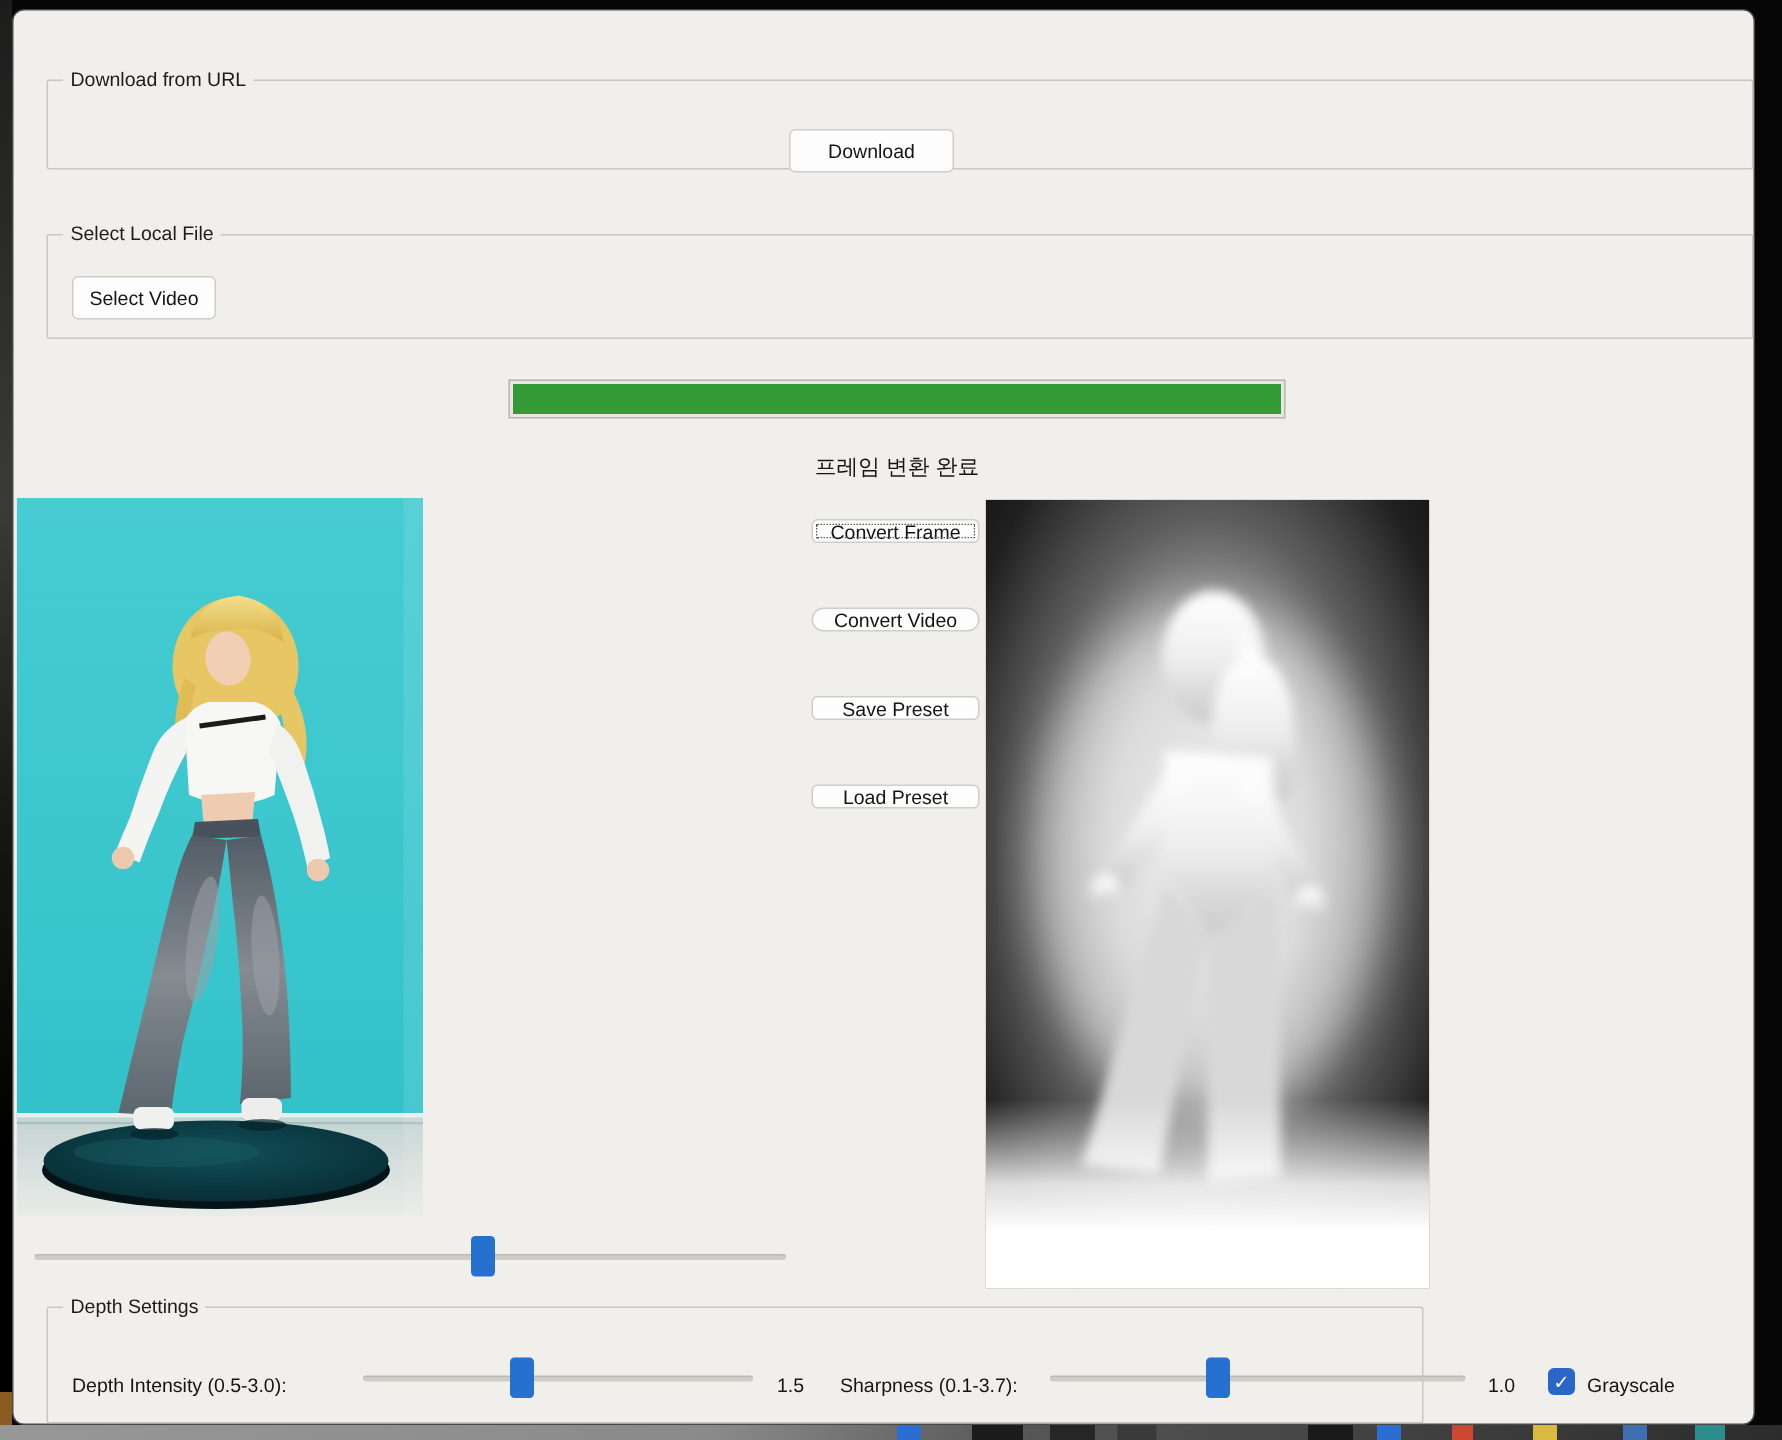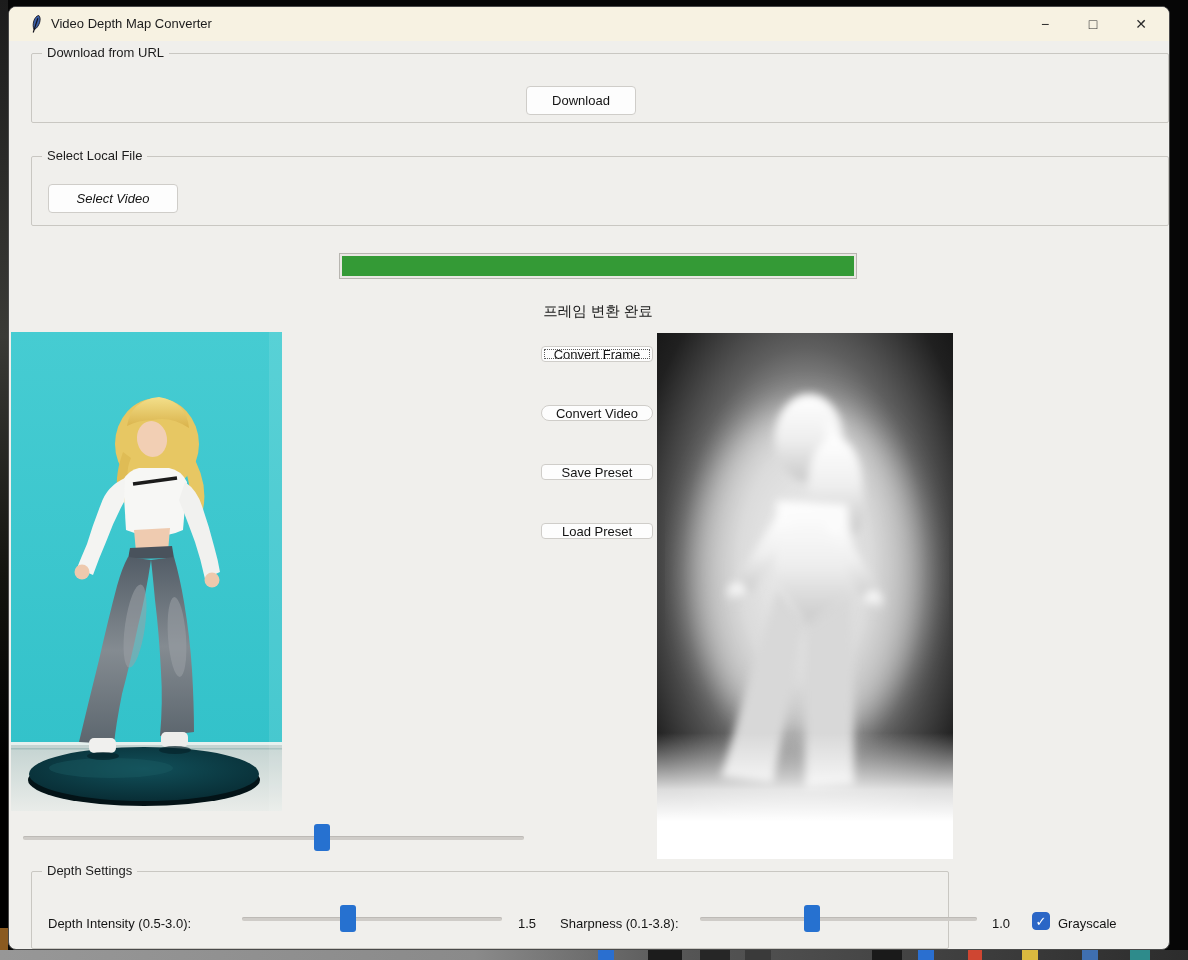--- a/index.html
+++ b/index.html
@@ -25,34 +25,34 @@
   .titlebar .icon-wrap { position:absolute; left:18px; top:7px; width:18px; height:20px; }
   .win-controls { position:absolute; right:4px; top:0; height:34px; display:flex; }
   .win-btn { width:48px; height:34px; display:flex; align-items:center; justify-content:center;
     font-size:14px; color:#2a2a2a; cursor:default; }
 
   
   .group { position:absolute; border:1px solid #c9c7c2; border-radius:2px; }
   .group > .group-label { position:absolute; top:-9px; left:10px; background:#f0efec;
     padding:0 5px; font-size:13px; color:#1c1c1c; white-space:nowrap; }
 
-  .g-download { left:22px; top:46px; width:1138px; height:70px; }
+  .g-download { left:22px; top:46px; width:1138px; height:60px; }
   .g-local    { left:22px; top:149px; width:1138px; height:70px; }
   .g-depth    { left:22px; top:864px; width:918px; height:78px; }
 
   .url-input { position:absolute; left:16px; top:33px; width:462px; height:27px;
     border:1px solid #d8d6d2; border-bottom:2px solid #6e6e6e; border-radius:3px;
     background:#fff; padding:0 8px; font-size:13.5px; color:#141414;
     font-family:"Liberation Sans", sans-serif; }
 
   .btn { background:#fdfdfd; border:1px solid #cfcdc9; border-radius:4px;
     font-size:13px; color:#141414; display:flex; align-items:center; justify-content:center;
     font-family:"Liberation Sans", sans-serif; cursor:default; }
   .btn-download { position:absolute; left:494px; top:32px; width:110px; height:29px; }
-  .btn-select   { position:absolute; left:16px;  top:27px; width:130px; height:29px;font-style:italic; }
+  .btn-select   { position:absolute; left:16px;  top:27px; width:96px; height:29px; }
 
   .progress { position:absolute; left:330px; top:246px; width:518px; height:26px;
     border:1px solid #b7b5b0; background:#e9e7e3; padding:2px; }
   .progress .fill { height:100%; background:#349a36; }
 
   .status-text { position:absolute; left:330px; top:295px; width:518px;
     text-align:center; font-size:14.5px; color:#141414; font-weight:500; }
 
   .preview { position:absolute; overflow:hidden; }
   .preview-left  { left:2px;  top:325px; width:271px; height:479px; }
@@ -101,36 +101,20 @@
     <div class="blk" style="left:872px;width:30px;background:#1a1a1a"></div>
     <div class="blk" style="left:918px;width:16px;background:#2a6fd0"></div>
     <div class="blk" style="left:968px;width:14px;background:#cf4632"></div>
     <div class="blk" style="left:1022px;width:16px;background:#d9b93f"></div>
     <div class="blk" style="left:1082px;width:16px;background:#3f6fb0"></div>
     <div class="blk" style="left:1130px;width:20px;background:#2e8b8b"></div>
   </div>
 
   <div class="window">
 
-    <div class="titlebar">
-      <span class="icon-wrap">
-        <svg width="18" height="20" viewBox="0 0 18 20">
-          <g transform="rotate(18 9 10)">
-            <path d="M9,1 C13,3 13,12 9,16 C5,12 5,3 9,1 Z" fill="#3a5fa8" stroke="#14141e" stroke-width="0.8"></path>
-            <line x1="9" y1="4" x2="9" y2="19" stroke="#14141e" stroke-width="1.2"></line>
-          </g>
-        </svg>
-      </span>
-      <span class="app-title">Video Depth Map Converter</span>
-      <div class="win-controls">
-        <div class="win-btn">−</div>
-        <div class="win-btn">□</div>
-        <div class="win-btn">✕</div>
-      </div>
-    </div>
 
     <div class="group g-download">
       <span class="group-label">Download from URL</span>
       <button class="btn btn-download">Download</button>
     </div>
 
     <div class="group g-local">
       <span class="group-label">Select Local File</span>
       <button class="btn btn-select">Select Video</button>
     </div>
@@ -269,21 +253,21 @@
     <div class="group g-depth">
       <span class="group-label">Depth Settings</span>
 
       <span class="di-label">Depth Intensity (0.5-3.0):</span>
       <div class="slider sl-1">
         <div class="track"></div>
         <div class="handle" style="left: calc(40% - 6.4px);"></div>
       </div>
       <span class="val-1">1.5</span>
 
-      <span class="sh-label">Sharpness (0.1-3.8):</span>
+      <span class="sh-label">Sharpness (0.1-3.7):</span>
       <div class="slider sl-2">
         <div class="track"></div>
         <div class="handle" style="left: calc(40% - 6.4px);"></div>
       </div>
       <span class="val-2">1.0</span>
 
       <div class="checkbox checked">
         <span class="mark">✓</span>
       </div>
       <span class="gs-label">Grayscale</span>

